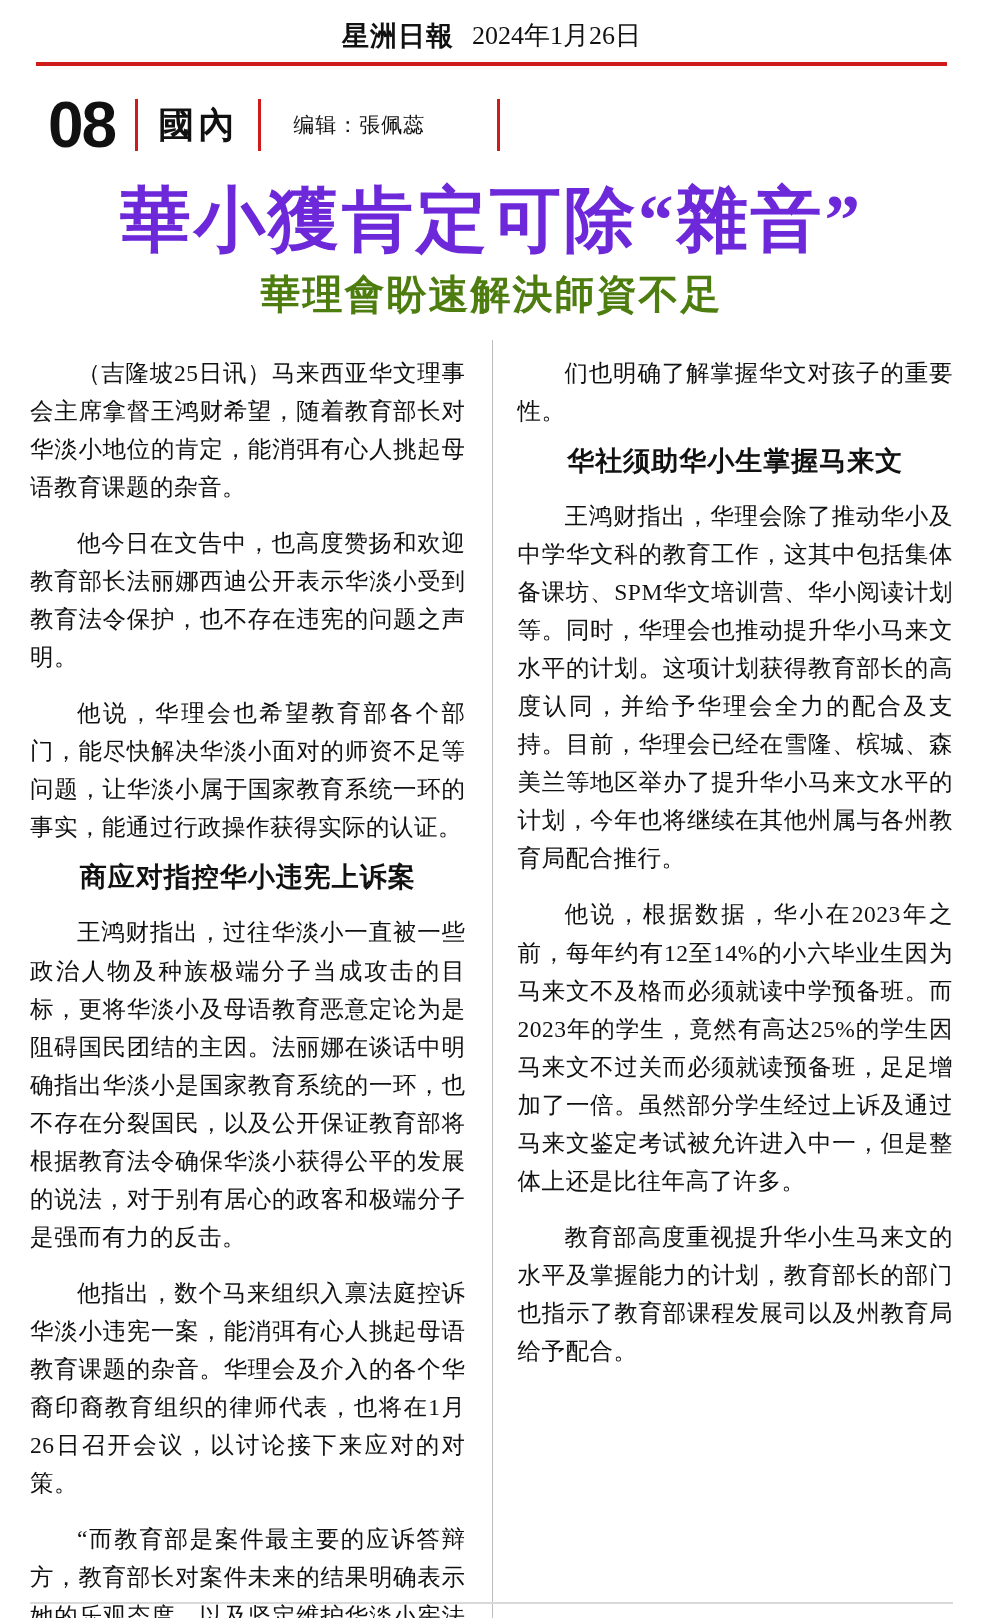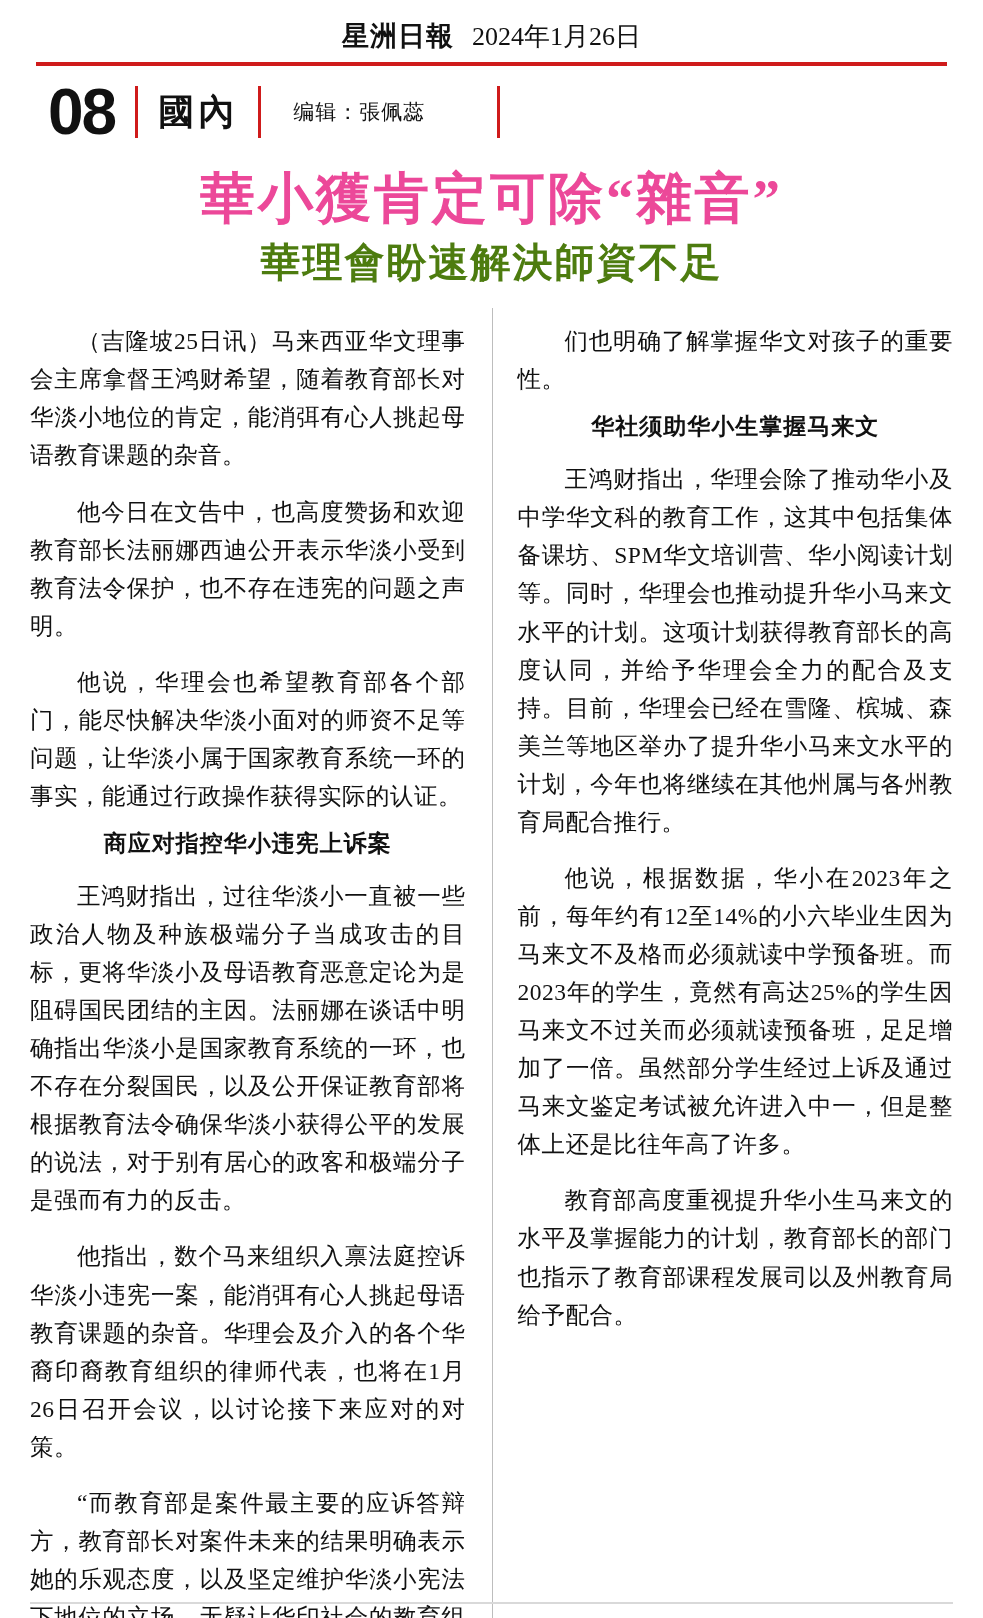--- a/index.html
+++ b/index.html
@@ -19,21 +19,21 @@
     width: 983px;
     height: 1618px;
     position: relative;
     box-sizing: border-box;
     padding: 0 30px;
   }
 
   
   .masthead {
     display: flex;
-    align-items: center;
+    align-items: flex-start;
     justify-content: center;
     gap: 18px;
     padding-top: 18px;
     padding-bottom: 8px;
   }
   .masthead-name {
     font-family: "Liberation Serif", "DejaVu Serif", serif;
     font-size: 27px;
     font-weight: bold;
     letter-spacing: 1px;
@@ -47,21 +47,21 @@
     height: 4px;
     background: #cf1b1b;
     margin: 0 6px 0 6px;
   }
 
   
   .section-bar {
     display: flex;
     align-items: center;
     height: 78px;
-    padding: 7px 0 0 18px;
+    padding: 20px 0 0 18px;
     position: relative;
   }
   .page-number {
     font-family: "Liberation Sans", sans-serif;
     font-size: 64px;
     font-weight: bold;
     line-height: 1;
     letter-spacing: -2px;
     color: #111;
   }
@@ -93,22 +93,22 @@
     background: #cf1b1b;
     margin-left: 72px;
   }
 
   
   .headline-wrap {
     text-align: center;
     margin-top: 16px;
   }
   .headline-main {
-    color: #ec4899;
-    font-size: 55px;
+    color: #6d28d9;
+    font-size: 71px;
     font-weight: bold;
     letter-spacing: 3px;
     line-height: 1.15;
     font-family: "Liberation Serif", "DejaVu Serif", serif;
   }
   .headline-sub {
     color: #4d7c0f;
     font-size: 40px;
     font-weight: bold;
     letter-spacing: 2px;
@@ -141,21 +141,21 @@
     margin: 18px 0 2px 0;
     font-size: 23.5px;
     line-height: 1.62;
     text-align: justify;
     text-justify: inter-ideograph;
     text-indent: 2em;
     letter-spacing: 0.5px;
     font-family: "Liberation Serif", "DejaVu Serif", serif;
   }
   h2.subhead {
-    font-size: 23px;
+    font-size: 27px;
     font-weight: bold;
     text-align: center;
     letter-spacing: 1px;
     margin: 14px 0 10px 0;
     line-height: 1.3;
   }
 
   
   .footer-rule {
     position: absolute;

